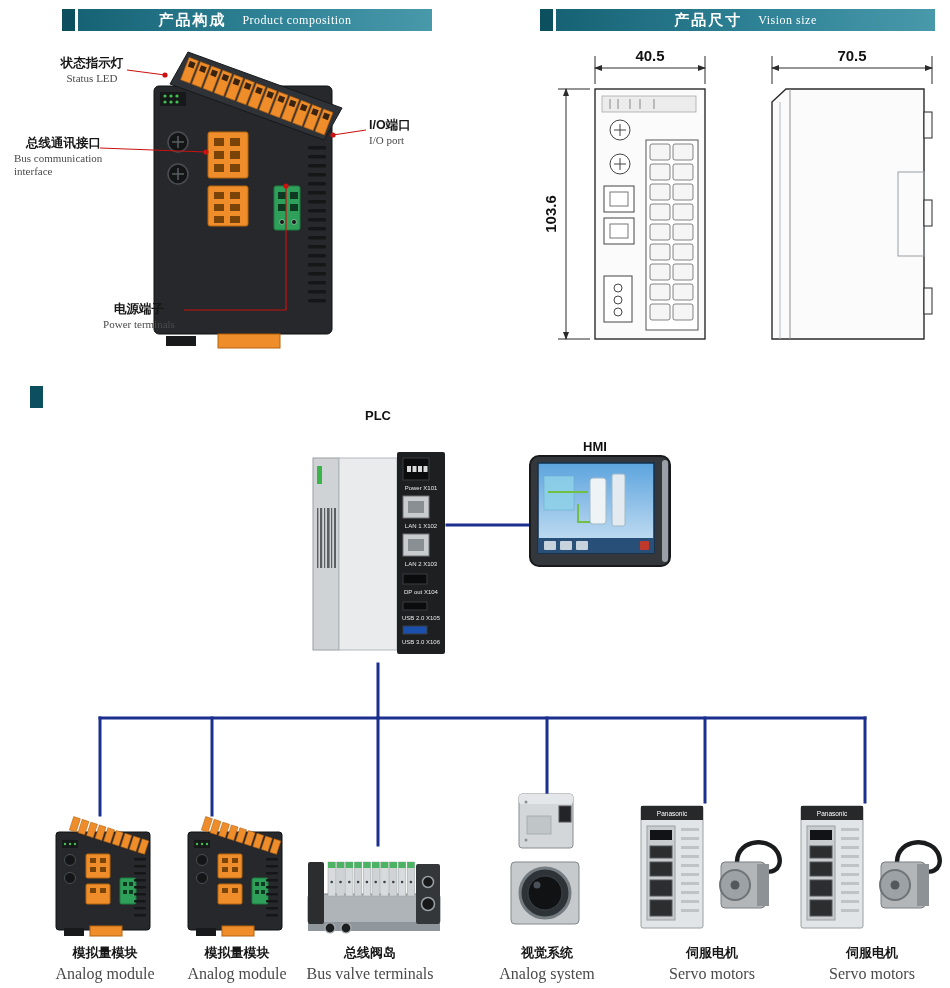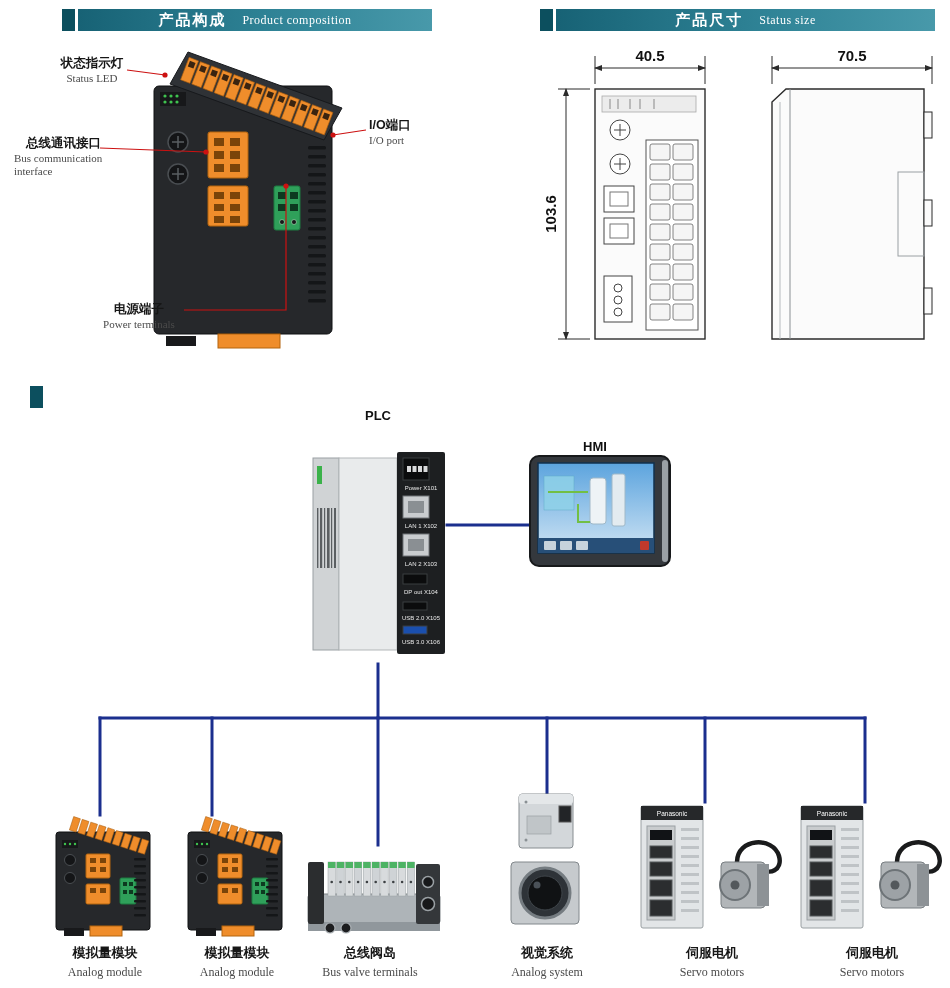--- a/index.html
+++ b/index.html
@@ -12,40 +12,40 @@
           gap:16px;color:#fff;background:linear-gradient(90deg,#176275,#2f8396 55%,#4899aa);}
   .banner .bzh{font-weight:bold;font-size:15px;letter-spacing:2px;}
   .banner .ben{font-size:12px;font-family:"Liberation Serif",serif;letter-spacing:.5px;}
   
   .co-zh{font-size:12.5px;font-weight:bold;color:#161616;line-height:15px;}
   .co-en{font-size:11px;font-family:"Liberation Serif",serif;color:#4a4a4a;line-height:13px;margin-top:1px;}
   
   .node-label{position:absolute;width:60px;text-align:center;font-size:13px;font-weight:bold;color:#111;}
   .dev-label{position:absolute;width:150px;top:944px;text-align:center;}
   .dev-label .zh{font-size:13px;font-weight:bold;color:#161616;}
-  .dev-label .en{font-size:12px;font-family:"Liberation Serif",serif;color:#4a4a4a;margin-top:3px;}
+  .dev-label .en{font-size:16px;font-family:"Liberation Serif",serif;color:#4a4a4a;margin-top:3px;}
   svg text{font-family:"Liberation Sans",sans-serif;}
   .dim-text{font-size:15px;font-weight:bold;fill:#111;}
   .tiny-label{font-size:6px;fill:#e8e8e8;}
 </style>
 </head>
 <body>
 
 <div class="page">
 
   <div class="chip" style="left:62px;top:9px;"></div>
   <div class="banner" style="left:78px;top:9px;width:354px;">
     <span class="bzh">产品构成</span>
     <span class="ben">Product composition</span>
   </div>
 
   <div class="chip" style="left:540px;top:9px;"></div>
   <div class="banner" style="left:556px;top:9px;width:379px;">
     <span class="bzh">产品尺寸</span>
-    <span class="ben">Status size</span>
+    <span class="ben">Vision size</span>
   </div>
 
   <svg class="abs" style="left:126px;top:46px;" width="238" height="306" viewBox="0 0 238 306">
 
     <rect x="28" y="40" width="178" height="248" rx="5" fill="#26282b" stroke="#0f1012"></rect>
 
     <polygon points="44,38 62,6 216,62 198,94" fill="#2f3236" stroke="#17191c"></polygon>
 
     <g transform="rotate(21 56 30)">
       <rect x="56" y="10" width="10" height="24" fill="#ef8d2b" stroke="#a85c0e" stroke-width="0.6"></rect>

